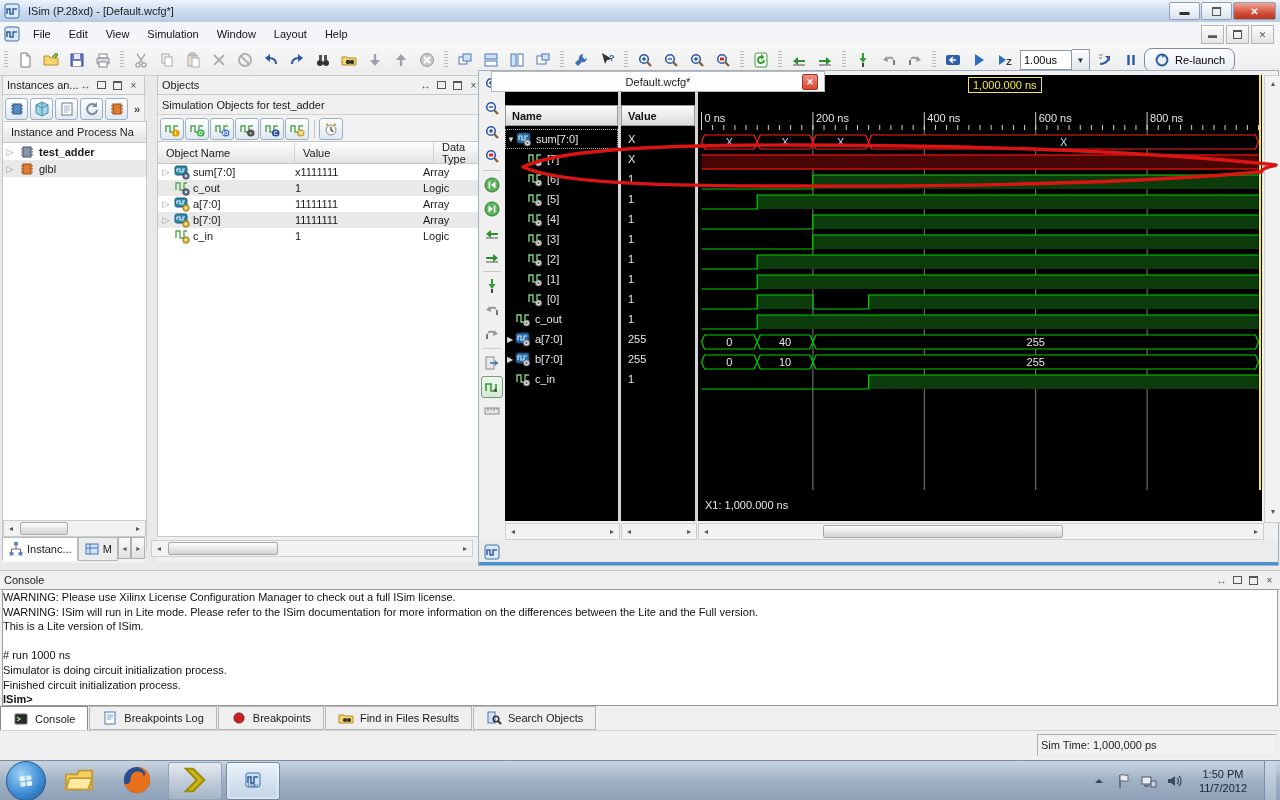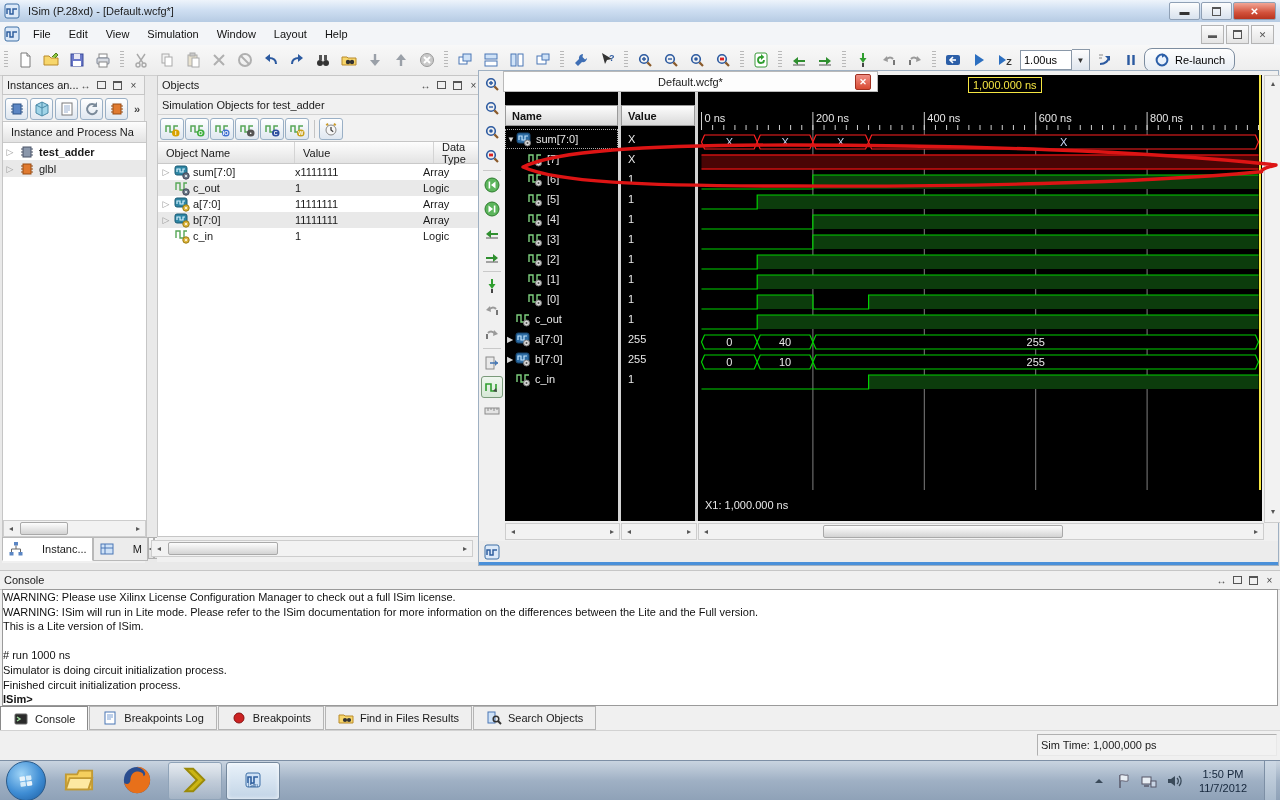--- a/index.html
+++ b/index.html
@@ -37,21 +37,21 @@
   #instances{left:2px;top:75px;width:143px;height:462px;background:#f0f0f0;}
   #inst-toolbar{display:flex;align-items:center;height:27px;border:1px solid #d2d2d2;border-top:none;background:#f2f2f2;}
   .inst-tbtn{width:23px;height:22px;border:1px solid #9ab0c6;border-radius:3px;background:linear-gradient(#ffffff,#dfe7f0);display:flex;align-items:center;justify-content:center;margin-left:2px;}
   #inst-list{position:absolute;left:0;top:46px;width:143px;height:427px;background:#fff;border:1px solid #c6c6c6;overflow:hidden;}
   #inst-header{height:20px;background:linear-gradient(#fdfdfd,#e3e3e3);border-bottom:1px solid #c9c9c9;display:flex;align-items:center;padding-left:8px;font-size:11px;}
   .inst-row{height:17px;display:flex;align-items:center;gap:4px;padding-left:2px;}
   .inst-row.shade{background:#e9e9e9;}
   .tri{color:#9a9a9a;font-size:9px;width:10px;text-align:center;}
   #inst-hscroll{left:3px;top:520px;width:141px;}
   #inst-tabs{left:2px;top:537px;width:143px;height:26px;background:#f0f0f0;display:flex;align-items:flex-start;}
-  .itab{display:flex;align-items:center;gap:18px;height:22px;padding:0 5px;border:1px solid #b9b9b9;background:#ececec;font-size:11px;}
+  .itab{display:flex;align-items:center;gap:3px;height:22px;padding:0 5px;border:1px solid #b9b9b9;background:#ececec;font-size:11px;}
   .itab.active{background:#fff;border-bottom-color:#fff;}
   .spin{width:13px;height:20px;border:1px solid #b0b0b0;background:linear-gradient(#fafafa,#e0e0e0);display:flex;align-items:center;justify-content:center;font-size:8px;color:#555;}
   
   #objects{left:157px;top:75px;width:328px;height:487px;background:#f0f0f0;}
   #obj-sub{height:19px;display:flex;align-items:center;padding-left:4px;background:#f0f0f0;border-left:1px solid #d2d2d2;border-right:1px solid #d2d2d2;}
   #obj-toolbar{display:flex;align-items:center;height:27px;border:1px solid #d2d2d2;background:#f2f2f2;padding-left:2px;}
   .obj-tbtn{width:24px;height:22px;border:1px solid #9ab0c6;border-radius:3px;background:linear-gradient(#ffffff,#dfe7f0);display:flex;align-items:center;justify-content:center;margin-right:1px;}
   #obj-table{position:absolute;left:0;top:66px;width:328px;height:394px;background:#fff;border:1px solid #c6c6c6;}
   #obj-head{display:flex;height:21px;background:linear-gradient(#fdfdfd,#e3e3e3);border-bottom:1px solid #c9c9c9;}
   #obj-head div{display:flex;align-items:center;padding-left:8px;border-right:1px solid #d4d4d4;}
@@ -84,21 +84,21 @@
   .wname-row.sel{border:1px dotted #aaa;}
   .wval-row{position:absolute;left:0;width:74px;height:20px;display:flex;align-items:center;color:#e8e8e8;padding-left:7px;box-sizing:border-box;}
   .wtri{width:10px;font-size:8px;color:#d8d8d8;text-align:center;flex:0 0 auto;}
   #cursorbox{position:absolute;left:489px;top:6px;border:1px solid #f5e642;color:#f5e642;background:#000;padding:1px 4px;font-size:11px;}
   #x1label{position:absolute;left:226px;top:428px;color:#e8e8e8;}
   #wave-hscroll-n{left:26px;top:452px;width:113px;}
   #wave-hscroll-v{left:142px;top:452px;width:74px;}
   #wave-hscroll-w{left:219px;top:452px;width:564px;}
   #wave-vscroll{left:785px;top:4px;height:446px;}
   #wave-tabbar{position:absolute;left:0;top:470px;width:799px;height:21px;background:#ececec;display:flex;align-items:center;}
-  #wave-tab{position:absolute;left:24px;top:0;width:375px;height:21px;background:#fdfdfd;border:1px solid #b9b9b9;display:flex;align-items:center;justify-content:center;box-sizing:border-box;}
+  #wave-tab{position:absolute;left:12px;top:0;width:334px;height:21px;background:#fdfdfd;border:1px solid #b9b9b9;display:flex;align-items:center;justify-content:center;box-sizing:border-box;}
   #tab-close{position:absolute;right:6px;width:14px;height:14px;background:linear-gradient(#f09086,#d84a32);border:1px solid #a03020;border-radius:2px;color:#fff;font-size:9px;font-weight:bold;display:flex;align-items:center;justify-content:center;}
   #tab-underline{position:absolute;left:0;top:491px;width:799px;height:3px;background:#4a90d9;}
   
   #console{left:0;top:570px;width:1280px;height:160px;background:#f0f0f0;}
   #console-body{position:absolute;left:2px;top:19px;width:1274px;height:115px;background:#fff;border:1px solid #9a9a9a;overflow:hidden;}
   .con-line{height:14.6px;line-height:14.6px;padding-left:0;white-space:pre;color:#111;}
   .con-line.bold{font-weight:bold;}
   #bottom-tabs{position:absolute;left:0px;top:136px;height:24px;display:flex;align-items:flex-start;}
   .btab{display:flex;align-items:center;gap:6px;height:22px;padding:0 12px;border:1px solid #b5b5b5;background:#efefef;margin-right:1px;font-size:11px;}
   .btab.active{background:#fff;border-color:#8a8a8a;height:23px;}

